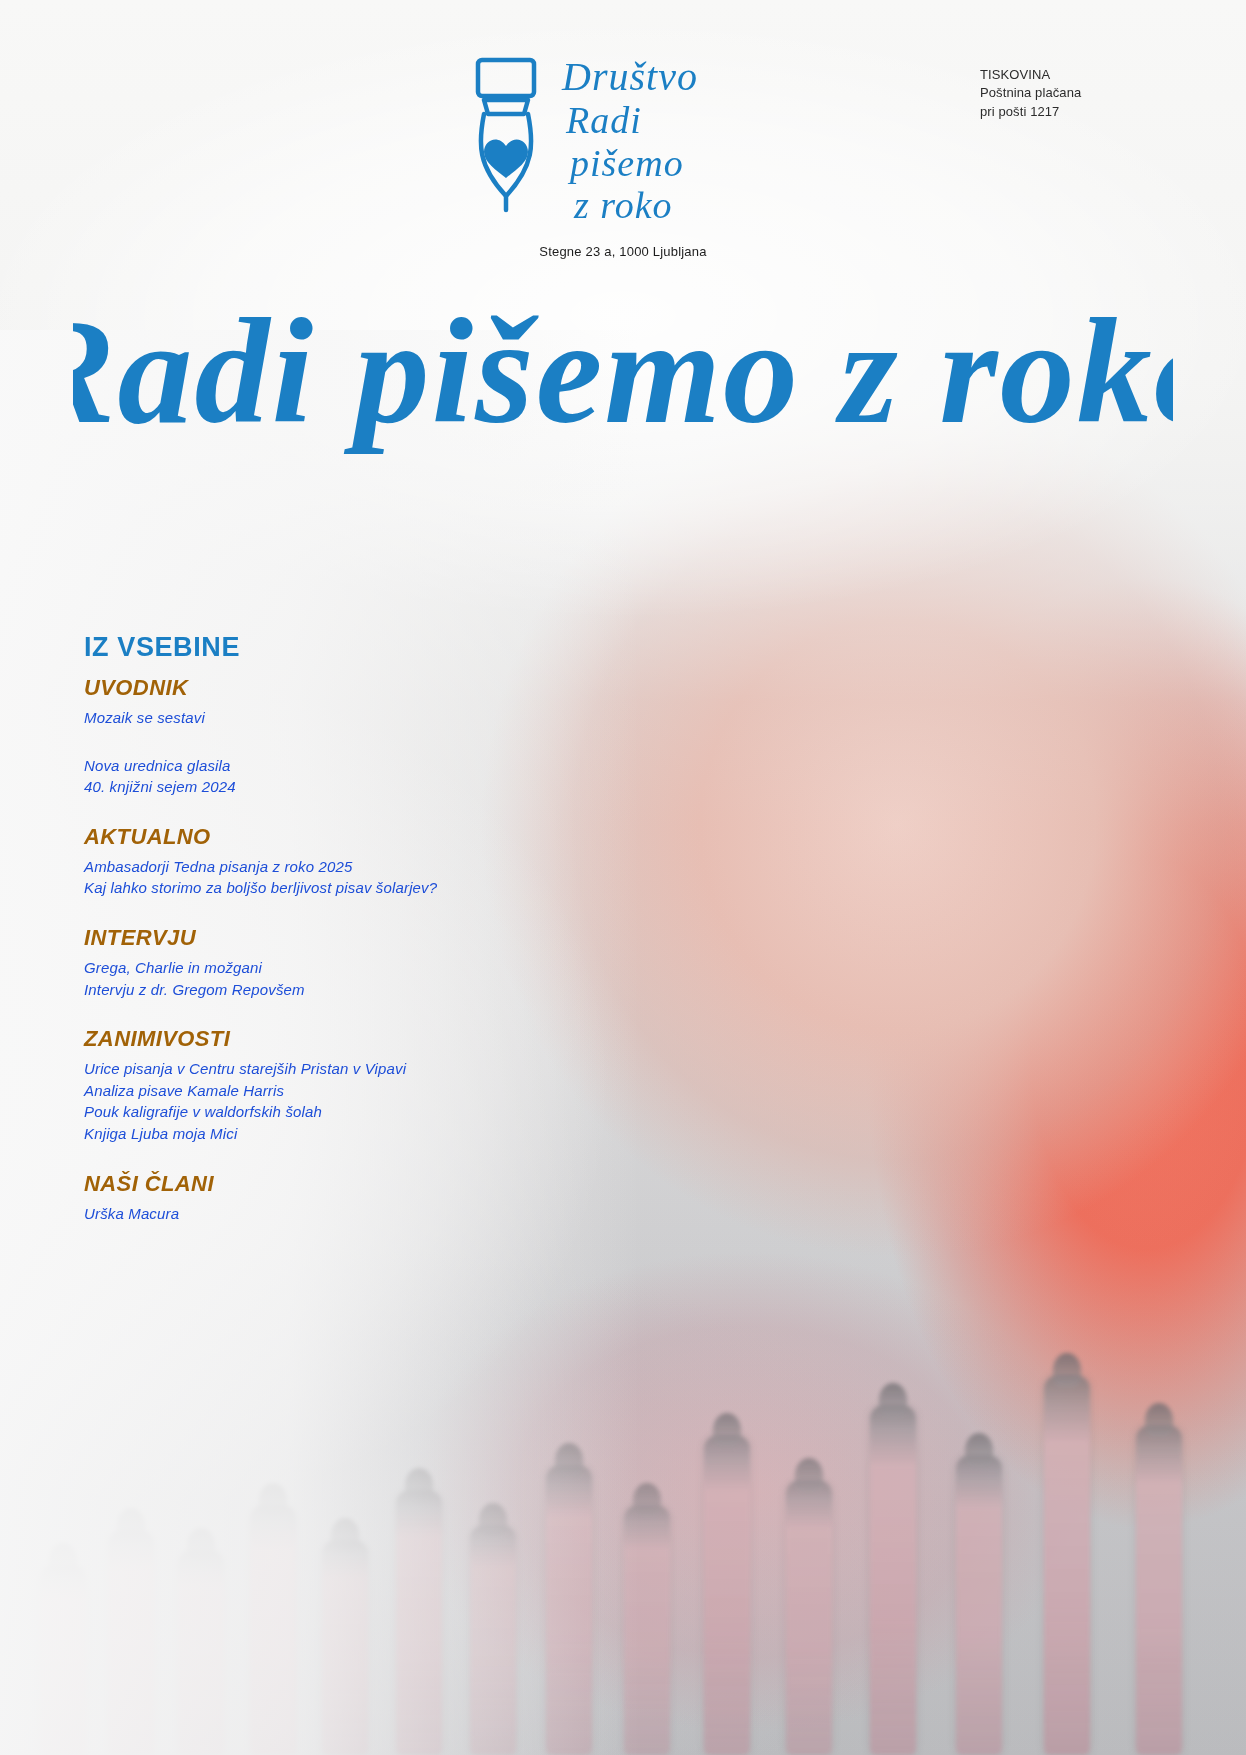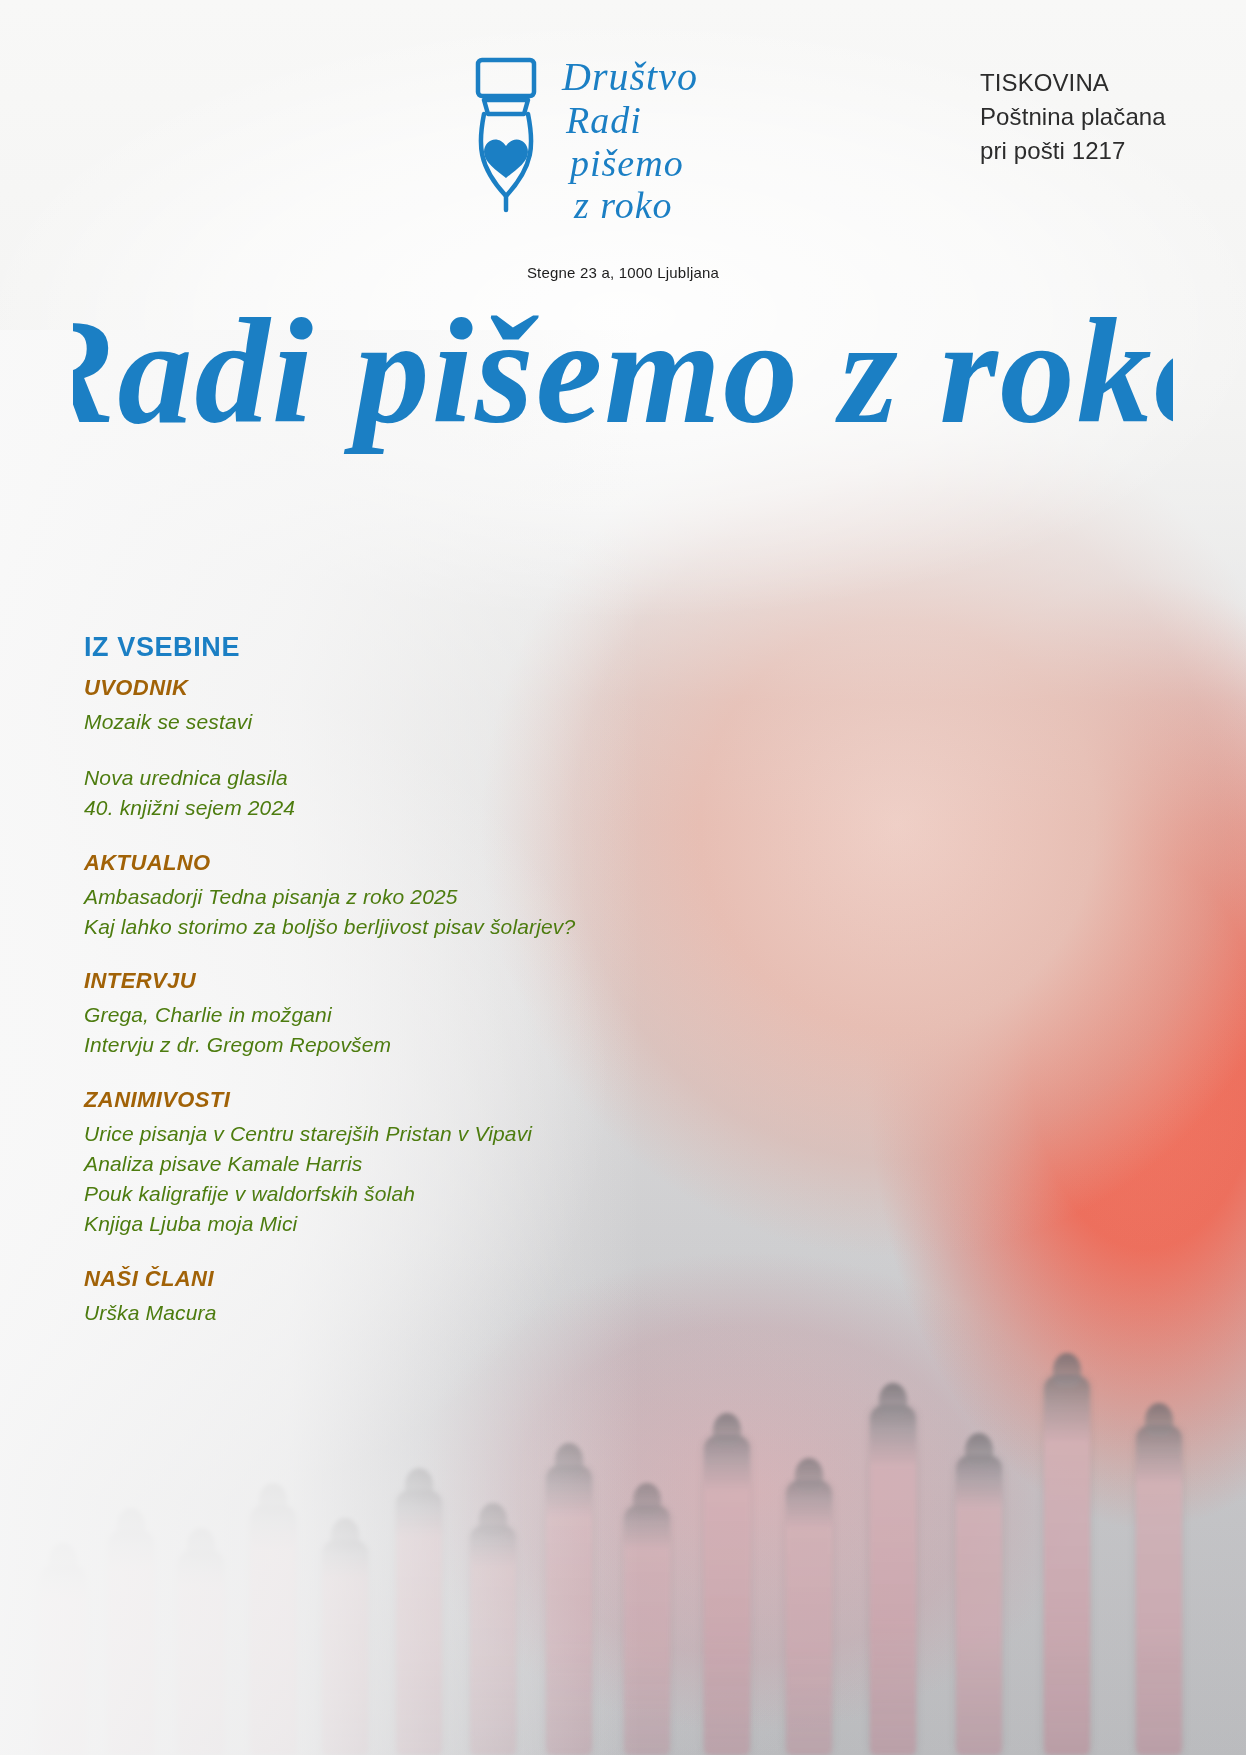--- a/index.html
+++ b/index.html
@@ -72,43 +72,43 @@
     background: linear-gradient(to right, rgba(249,249,249,0.93) 0%, rgba(247,247,247,0.82) 45%, rgba(245,245,245,0.35) 78%, rgba(245,245,245,0) 100%);
   }
 
   
   .postal {
     position: absolute;
     top: 66px;
     right: 36px;
     width: 230px;
     text-align: left;
-    font-size: 24px;
+    font-size: 13px;
     line-height: 1.42;
     color: #2c2c2c;
     letter-spacing: 0.1px;
   }
 
   .logo-wrap {
     position: absolute;
     top: 48px;
     left: 50%;
     transform: translateX(-50%);
     width: 330px;
     height: 185px;
   }
   .logo-wrap svg { display: block; }
 
   .address {
     position: absolute;
-    top: 264px;
+    top: 244px;
     left: 0;
     right: 0;
     text-align: center;
-    font-size: 15px;
+    font-size: 13px;
     color: #1d1d1d;
     letter-spacing: 0.2px;
   }
 
   .masthead {
     position: absolute;
     top: 272px;
     left: 0;
     right: 0;
     height: 230px;
@@ -143,23 +143,23 @@
   }
   .section-head {
     font-size: 22px;
     font-weight: bold;
     font-style: italic;
     color: #a16207;
     letter-spacing: 0.4px;
     margin-bottom: 6px;
   }
   .section-item {
-    font-size: 21px;
+    font-size: 15px;
     font-style: italic;
-    color: #4d7c0f;
+    color: #1d4ed8;
     line-height: 1.44;
     letter-spacing: 0.15px;
   }
 </style>
 </head>
 <body>
 
 <div class="page">
 
   <div class="photo-layer"></div>

